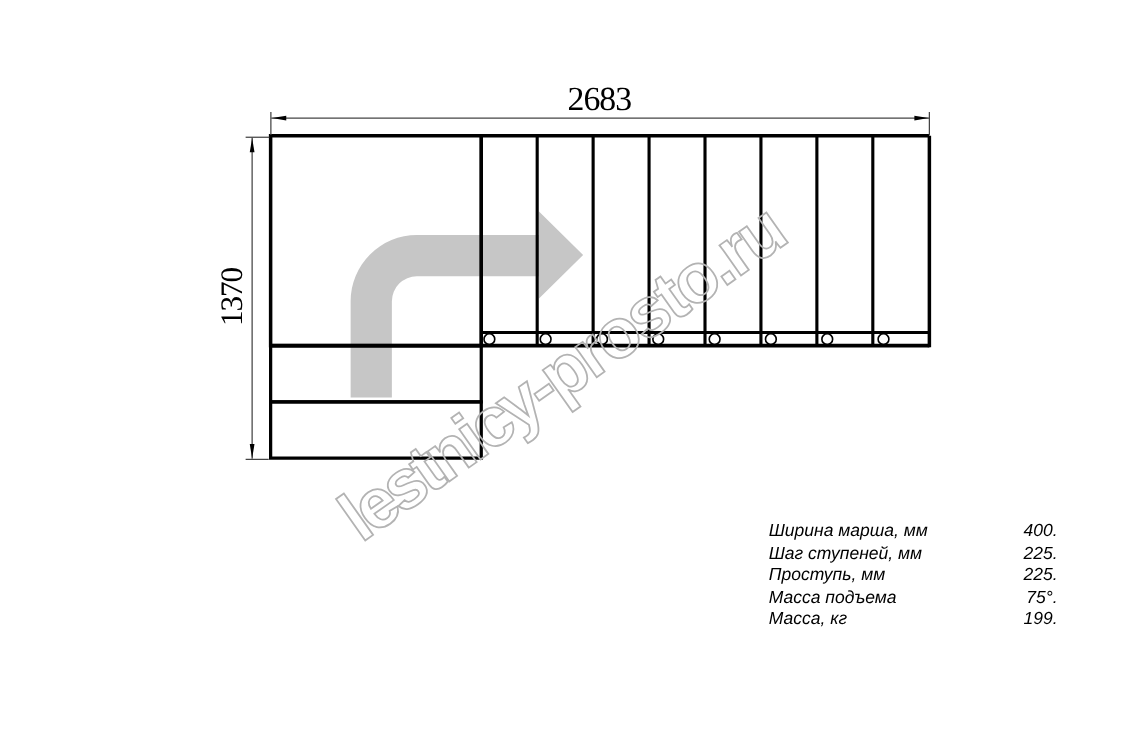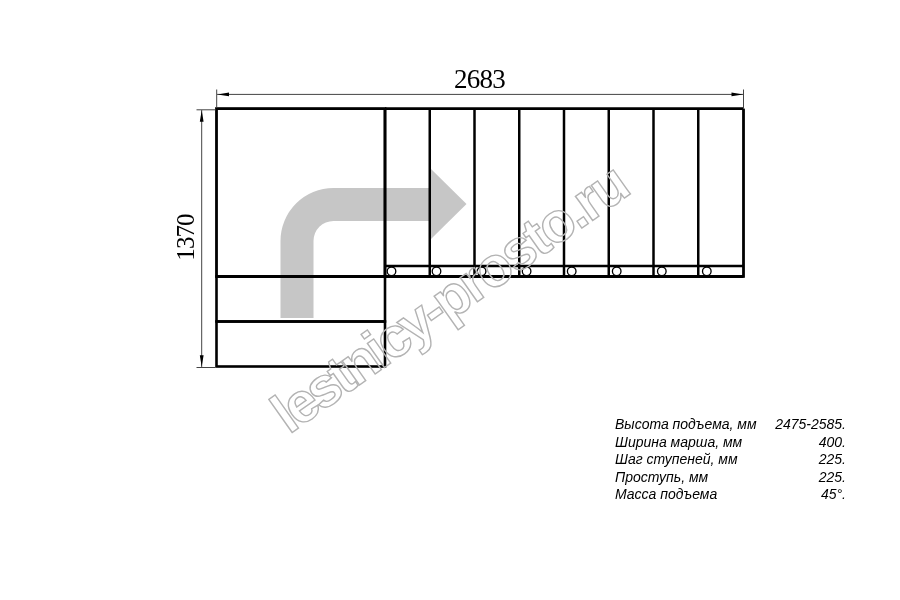--- a/index.html
+++ b/index.html
@@ -104,39 +104,39 @@
 
   <polygon points="201.7,366.7 199.8,355.2 203.6,355.2" fill="#000"></polygon>
 
   <text x="193.5" y="237.5" transform="rotate(-90 193.5 237.5)" font-family="Liberation Serif, serif" font-size="25" letter-spacing="-0.9" text-anchor="middle">1370</text>
 </svg>
 
 <div class="wm"><span style="letter-spacing:-3.6px">lestnicy-</span><span style="letter-spacing:-2.4px">prosto.ru</span></div>
 
 <div class="specs">
 
-  <div class="row">
-        <span>Высота подъема, мм</span>
-        <span>2475-2585.</span>
-      </div>
 
   <div class="row">
         <span>Ширина марша, мм</span>
         <span>400.</span>
       </div>
 
   <div class="row">
         <span>Шаг ступеней, мм</span>
         <span>225.</span>
       </div>
 
   <div class="row">
         <span>Проступь, мм</span>
         <span>225.</span>
       </div>
 
   <div class="row">
         <span>Масса подъема</span>
-        <span>45°.</span>
+        <span>75°.</span>
       </div>
 
+  <div class="row">
+        <span>Масса, кг</span>
+        <span>199.</span>
+      </div>
 </div>
 </div>
 
 </body></html>

